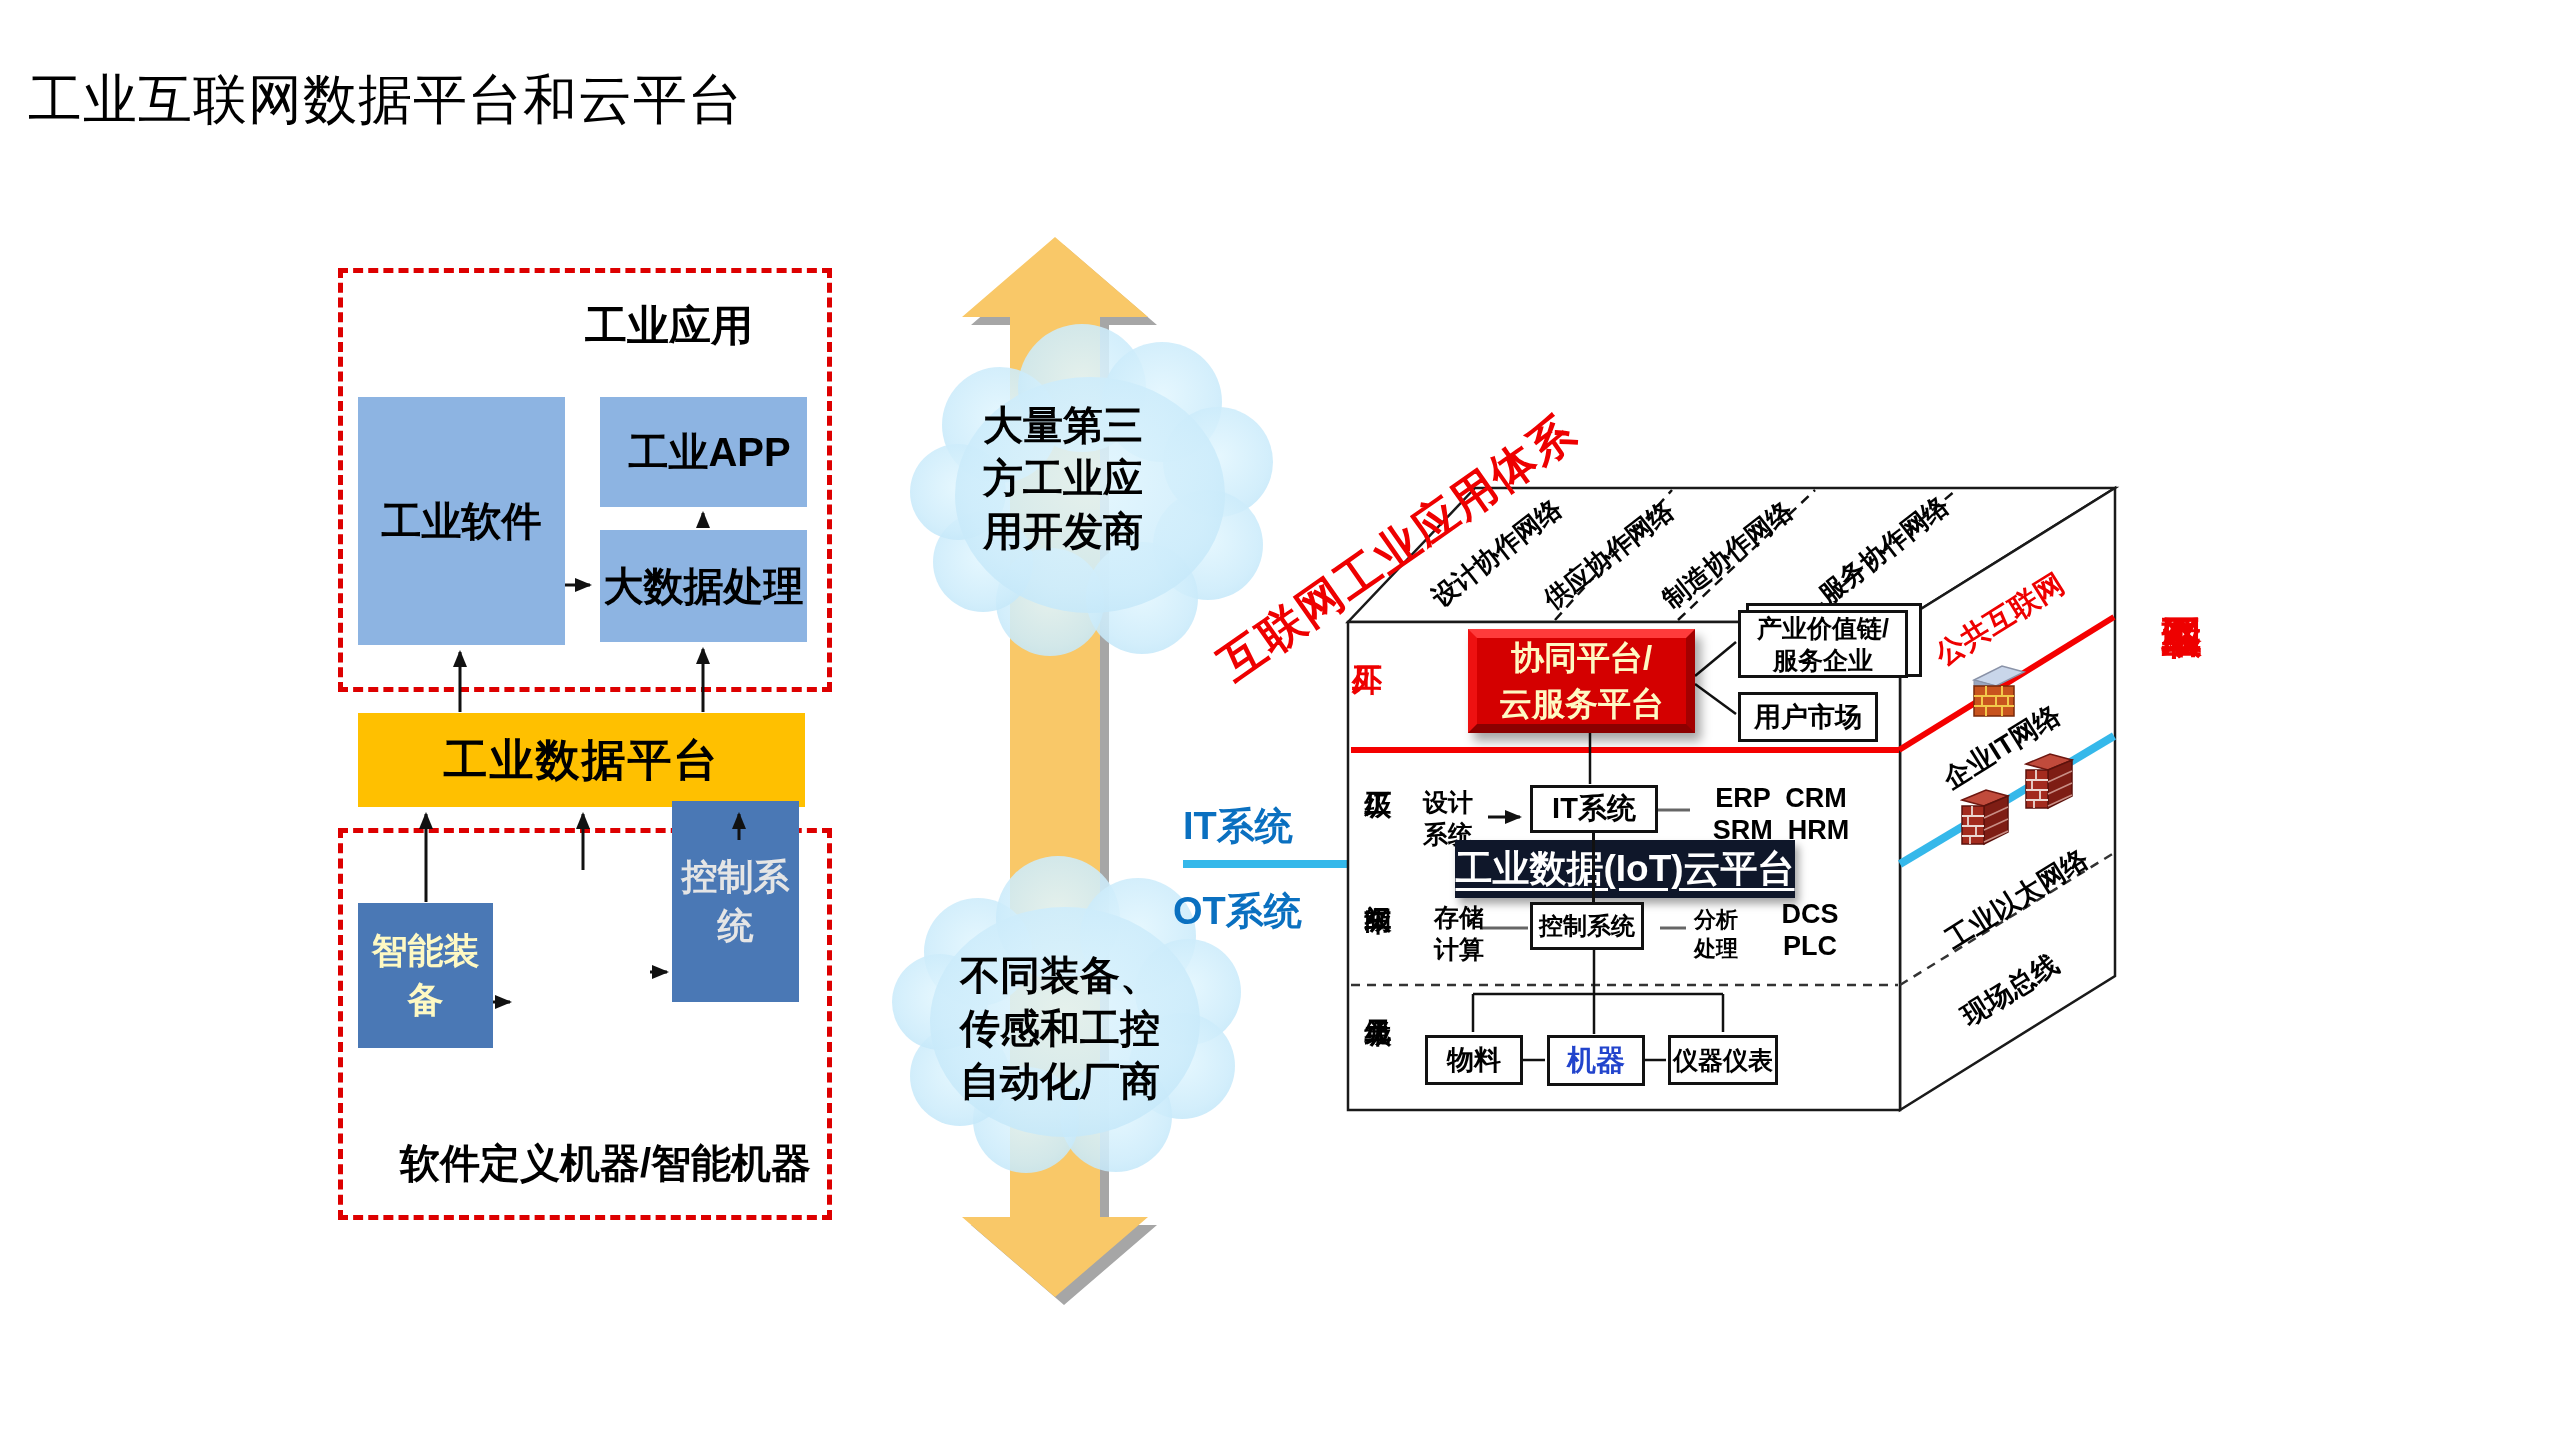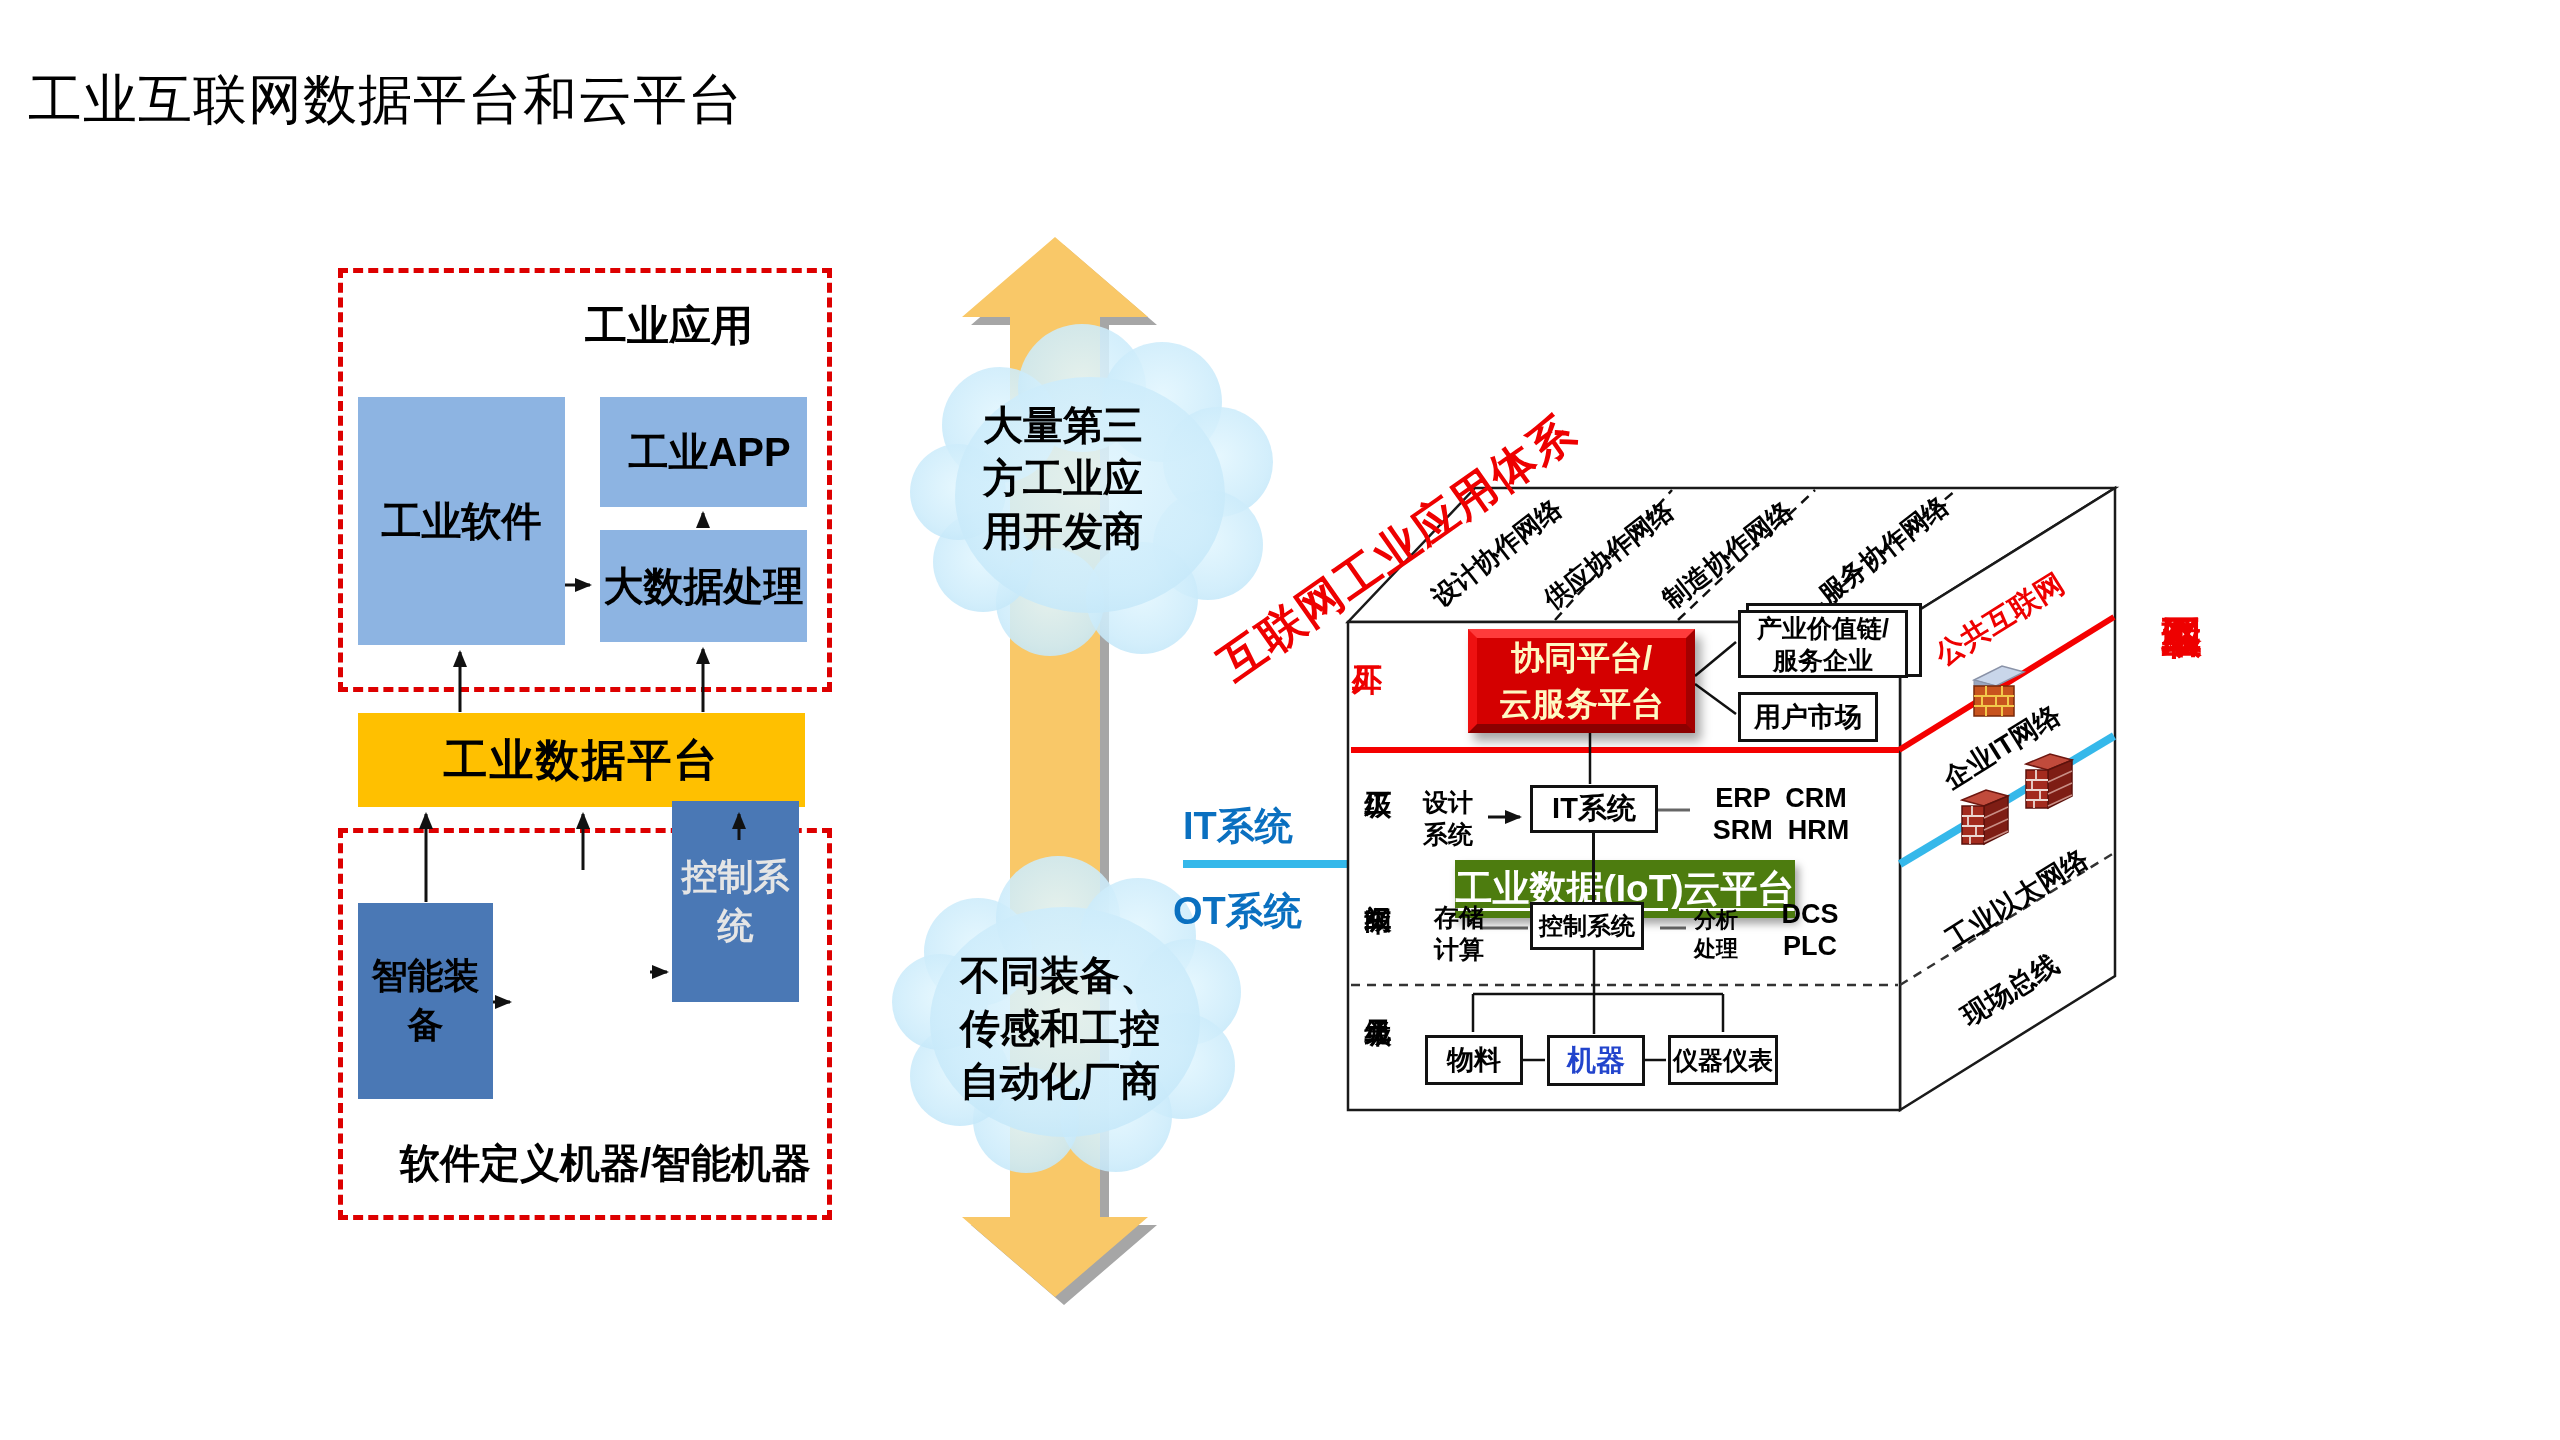--- a/index.html
+++ b/index.html
@@ -17,21 +17,21 @@
   .z1{z-index:1}.z2{z-index:2}.z3{z-index:3}.z4{z-index:4}.z6{z-index:6}
   
   .dashedbox{border:5px dashed #dd0000;background:transparent;}
   .bluelight{background:#8db4e2;}
   .bluedark{background:#4a78b5;color:#fff;}
   .yellowbox{background:#ffc000;}
   
   .wbox{background:#fff;border:3px solid #111;}
   .redbevel{background:#d40000;border-style:solid;border-width:9px;
             border-color:#ff3b3b #a30000 #8c0000 #ee1111;color:#fef9c3;box-shadow:6px 8px 10px rgba(0,0,0,0.35);}
-  .iotbox{background:#4d7c0f;color:#fff;box-shadow:4px 6px 8px rgba(0,0,0,0.35);margin-top:20px;}
+  .iotbox{background:#0f172a;color:#fff;box-shadow:4px 6px 8px rgba(0,0,0,0.35);}
   .iotbox span{text-decoration:underline;text-decoration-thickness:3px;text-underline-offset:7px;}
   .red{color:#ee0000;}
   .itblue{color:#0a70c0;}
   .machineblue{color:#2244cc;}
   svg{position:absolute;left:0;top:0;}
 </style>
 </head>
 <body>
 
 <div id="canvas">
@@ -157,21 +157,21 @@
 
   <div class="abs dashedbox z1" style="left:338px;top:268px;width:484px;height:414px;"></div>
   <div class="abs b nw" style="left:585px;top:298px;font-size:42px;">工业应用</div>
   <div class="abs bluelight c b z2" style="left:358px;top:397px;width:207px;height:248px;font-size:40px;">工业软件</div>
   <div class="abs bluelight c b z2" style="left:600px;top:397px;width:207px;height:110px;font-size:40px;padding-left:12px;">工业APP</div>
   <div class="abs bluelight c b z2" style="left:600px;top:530px;width:207px;height:112px;font-size:40px;">大数据处理</div>
 
   <div class="abs yellowbox c b z2" style="left:358px;top:713px;width:447px;height:94px;font-size:44px;letter-spacing:2px;">工业数据平台</div>
 
   <div class="abs dashedbox z1" style="left:338px;top:828px;width:484px;height:382px;"></div>
-  <div class="abs bluedark c b pl z2" style="left:358px;top:903px;width:135px;height:196px;font-size:36px;line-height:1.35;color:#000000;">智能装
+  <div class="abs bluedark c b pl z2" style="left:358px;top:903px;width:135px;height:145px;font-size:36px;line-height:1.35;color:#fef9c3;">智能装
 备</div>
   <div class="abs bluedark c b pl z2" style="left:672px;top:801px;width:127px;height:201px;font-size:36px;line-height:1.35;color:#e5e5e5;">控制系
 统</div>
   <div class="abs b nw" style="left:400px;top:1136px;font-size:40px;">软件定义机器/智能机器</div>
 
   <div class="abs b pl rot z4" style="left:1063px;top:478px;font-size:40px;line-height:1.32;text-align:center;">大量第三
 方工业应
 用开发商</div>
   <div class="abs b pl rot z4" style="left:1060px;top:1028px;font-size:40px;line-height:1.32;text-align:center;">不同装备、
 传感和工控

